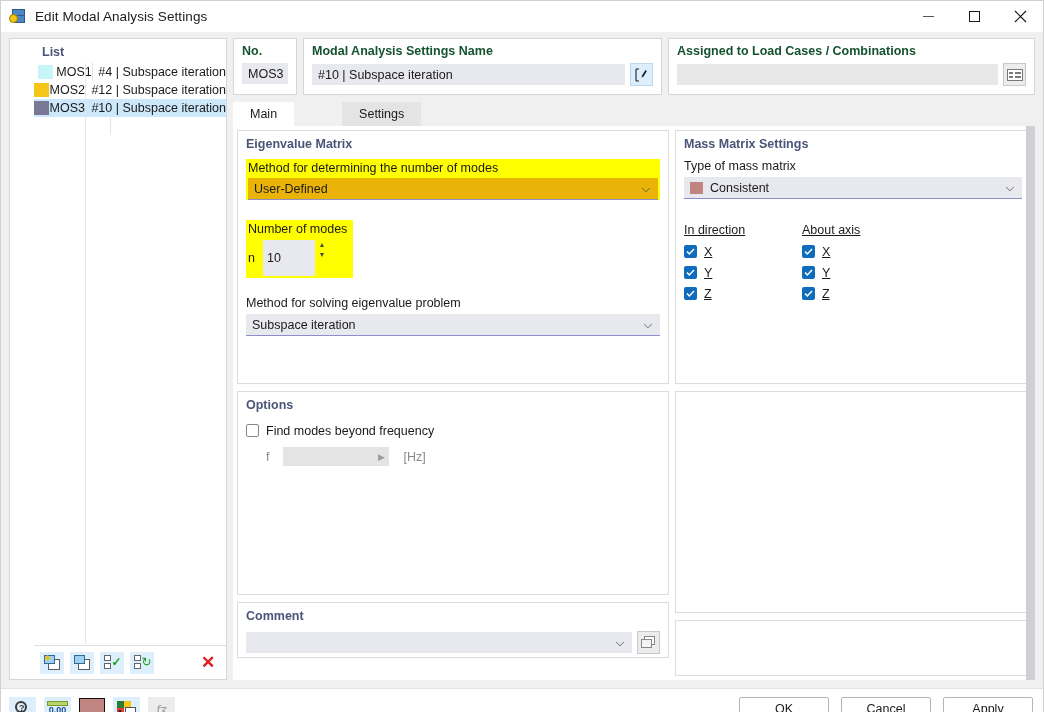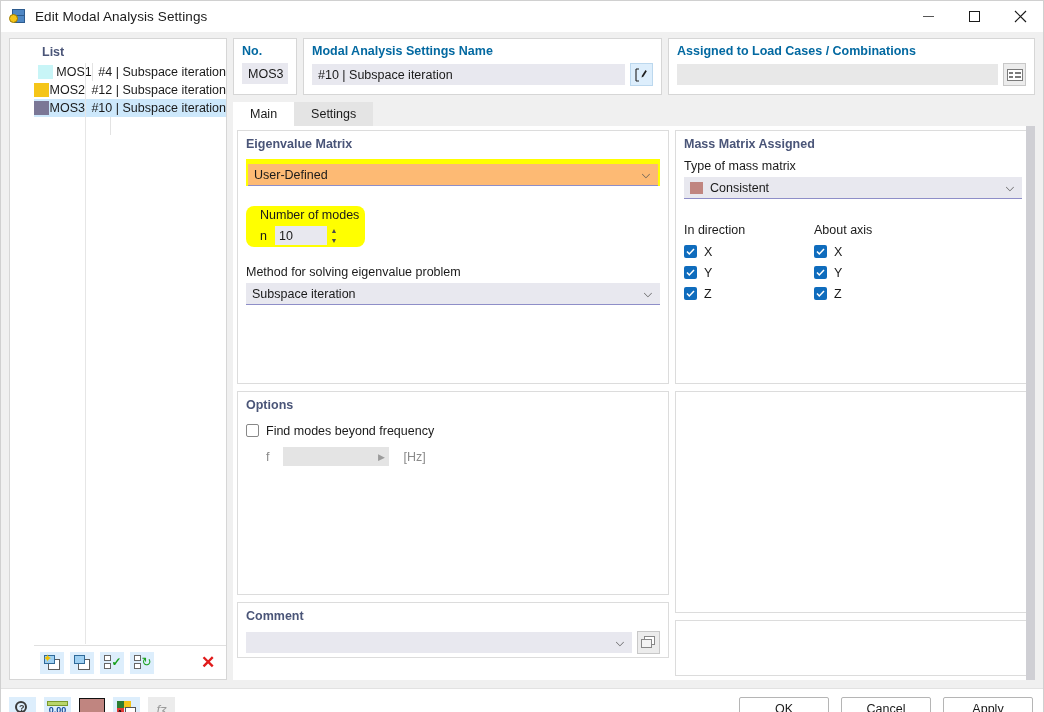--- a/index.html
+++ b/index.html
@@ -145,21 +145,21 @@
     margin: 6px 8px 8px 6px;
     min-width: 0;
   }
   .toprow { display: flex; gap: 6px; }
   .box {
     background: #ffffff;
     border: 1px solid #d6d6d6;
     padding: 5px 8px 8px 8px;
   }
   .box-h {
-    color: #0369a1; font-weight: bold; font-size: 12.5px;
+    color: #14532d; font-weight: bold; font-size: 12.5px;
     margin-bottom: 5px;
   }
   .no-box { width: 64px; }
   .name-box { flex: 1; min-width: 0; }
   .assigned-box { width: 367px; min-width: 367px; }
 
   .ro-field {
     background: #e8e8ef;
     height: 21px;
     display: flex; align-items: center;
@@ -174,21 +174,21 @@
   .field-row .ro-field { flex: 1; min-width: 0; }
   .sq-btn {
     width: 23px; height: 23px;
     background: #ddeefc;
     border: 1px solid #bcd8ee;
     display: flex; align-items: center; justify-content: center;
   }
   .sq-btn.gray { background: #ececec; border: 1px solid #c8c8c8; }
 
   
-  .tabs-wrap { margin-top: 7px; display: flex; align-items: flex-end; height: 24px; }
+  .tabs-wrap { margin-top: 7px; display: flex; align-items: flex-end; height: 24px; gap: 48px; }
   .tab {
     height: 24px; padding: 0 17px;
     display: flex; align-items: center;
     font-size: 12.5px;
     background: #e2e2e2;
     color: #1a1a1a;
   }
   .tab.active { background: #ffffff; }
   .tab.inactive { background: #e4e4e4; }
 
@@ -225,33 +225,33 @@
 
   .combo {
     height: 22px;
     background: #e8e8ef;
     display: flex; align-items: center;
     padding: 0 6px;
     position: relative;
     font-size: 12.5px;
     border-bottom: 1px solid #8e8ec8;
   }
-  .combo.hl { background: #fdba74; }
+  .combo.hl { background: #eab308; }
   .chev {
     margin-left: auto; color: #555; font-size: 11px;
     width: 12px; text-align: center;
   }
   .combo .cswatch {
     width: 13px; height: 12px; background: #c08580; margin-right: 7px;
     flex: none;
   }
 
   .spin-row { display: flex; align-items: center; gap: 8px; }
   .spin {
-    width: 52px; height: 19px;
+    width: 52px; height: 36px;
     background: #e8e8ef;
     display: flex; align-items: center;
     padding: 0 4px;
     font-size: 12.5px;
     position: relative;
   }
   .spin-btns {
     width: 14px; height: 19px;
     display: flex; flex-direction: column; justify-content: center; align-items: center;
     color: #4a4a4a; font-size: 7px; line-height: 7px;
@@ -272,21 +272,21 @@
     width: 13px; height: 13px;
     background: #0f6cbd;
     border-radius: 2px;
     display: inline-flex; align-items: center; justify-content: center;
     flex: none;
   }
   .cb svg { display: block; }
   .cb.off { background: #ffffff; border: 1px solid #888; border-radius: 2px; }
   .cb-row { display: flex; align-items: center; gap: 7px; height: 21px; font-size: 12.5px; }
 
-  .twocols { display: flex; gap: 12px; }
+  .twocols { display: flex; gap: 0; text-decoration: underline; }
   .twocols > div { width: 118px; }
   .colhead { font-size: 12.5px; margin-bottom: 4px; }
 
   .comment-row { display: flex; gap: 5px; align-items: center; }
   .comment-combo {
     flex: 1; height: 21px; background: #e8e8ef;
     display: flex; align-items: center; padding: 0 6px;
   }
 
   
@@ -507,29 +507,30 @@
       </div>
 
       <div class="tabcontent">
 
         <div class="col col-left">
 
           <div class="group g-eigen">
             <div class="group-h">Eigenvalue Matrix</div>
 
             <div class="hl" style="margin:0 0 0 0; padding:2px 2px 0 2px;">
+              <div class="lbl">Method for determining the number of modes</div>
               <div class="combo hl" style="margin-top:3px;">
                 <span>User-Defined</span>
                 <span class="chev">⌵</span>
               </div>
             </div>
 
             <div style="height:20px;"></div>
 
-            <div class="hl" style="display:inline-block; padding:2px 6px 2px 14px;border-radius:8px;">
+            <div class="hl" style="display:inline-block; padding:2px 6px 2px 2px;">
               <div class="lbl">Number of modes</div>
               <div class="spin-row" style="margin-top:4px;">
                 <span class="lbl">n</span>
                 <div class="spin-wrap">
                   <div class="spin">10</div>
                   <div class="spin-btns">
                     <span>▲</span>
                       <span style="margin-top:3px;">▼</span>
                   </div>
                 </div>
@@ -574,21 +575,21 @@
                     <span class="s2"></span>
                 </span>
               </div>
             </div>
           </div>
         </div>
 
         <div class="col col-right">
 
           <div class="group g-mass">
-            <div class="group-h">Mass Matrix Assigned</div>
+            <div class="group-h">Mass Matrix Settings</div>
             <div class="lbl">Type of mass matrix</div>
             <div class="combo" style="margin-top:4px;">
               <span class="cswatch"></span>
               <span>Consistent</span>
               <span class="chev">⌵</span>
             </div>
 
             <div style="height:24px;"></div>
 
             <div class="twocols">

